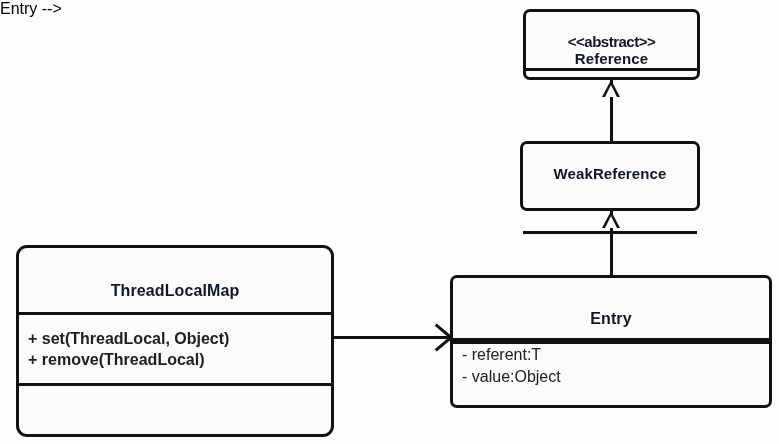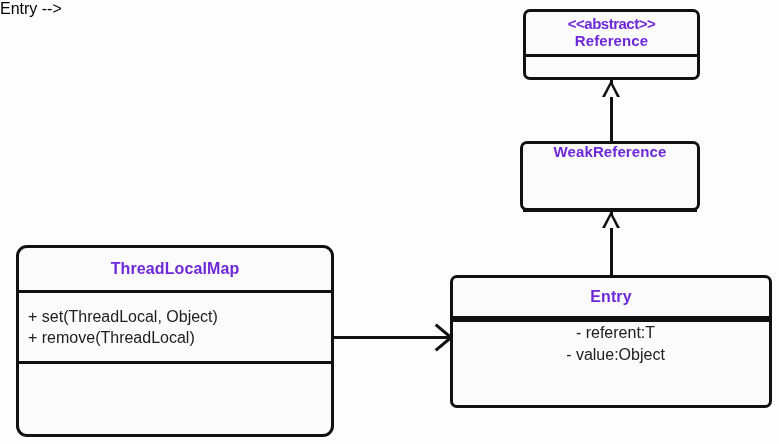--- a/index.html
+++ b/index.html
@@ -26,24 +26,25 @@
     display: flex;
     flex-direction: column;
   }
   .uml-header {
     box-sizing: border-box;
     display: flex;
     flex-direction: column;
     align-items: center;
     justify-content: center;
     font-weight: bold;
-    color: #6d28d9;
+    color: #0f172a;
     letter-spacing: 0.1px;
     line-height: 1.12;
     text-align: center;
+    margin-top: 22px;
   }
   .uml-stereotype {
     font-weight: bold;
     letter-spacing: -0.5px;
   }
   .uml-divider {
     height: 0;
     border-top: 3px solid #111111;
     flex: none;
   }
@@ -146,40 +147,40 @@
     <div class="outer"></div>
     <div class="inner"></div>
   </div>
 
   
   <div class="uml-class" style="left:16px; top:245px; width:318px; height:192px;border-radius:11px;">
     <div class="uml-header" style="height:42px; font-size:16px;">
       <span>ThreadLocalMap</span>
     </div>
     <div class="uml-divider"></div>
-    <div class="uml-compartment" style="height:68px; font-size:16px;">
+    <div class="uml-compartment" style="height:68px; font-size:16px;font-weight:bold;">
       <div class="uml-member">+ set(ThreadLocal, Object)</div>
       <div class="uml-member">+ remove(ThreadLocal)</div>
     </div>
     <div class="uml-divider"></div>
   </div>
 
    Entry --&gt;
   <div class="line-h" style="left:334px; top:336px; width:116px;"></div>
   <div class="arrow-open" style="left:431px; top:336px; width:20px; height:3px;">
     <span class="up"></span>
     <span class="down"></span>
   </div>
 
   
   <div class="uml-class" style="left:450px; top:275px; width:322px; height:133px;">
     <div class="uml-header" style="height:38px; font-size:16px;">
       <span>Entry</span>
     </div>
     <div class="uml-divider"></div>
     <div class="uml-divider"></div>
-    <div class="uml-compartment" style="height:43px; font-size:16px;align-items:center;">
+    <div class="uml-compartment" style="height:43px; font-size:16px;">
       <div class="uml-member">- referent:T</div>
       <div class="uml-member">- value:Object</div>
     </div>
   </div>
 
 </div>
 
 </body></html>

